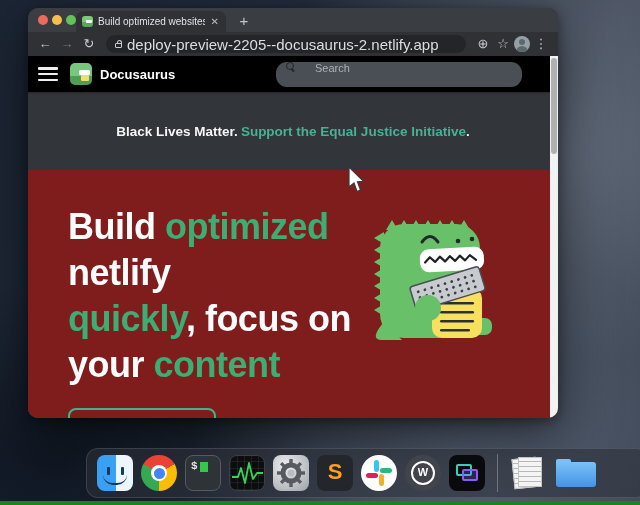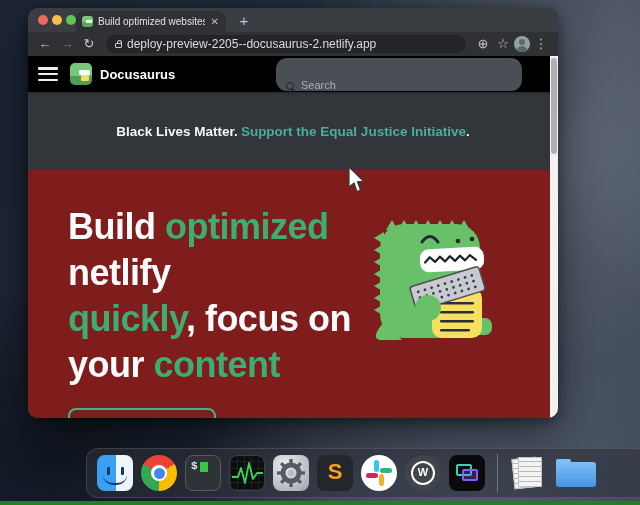--- a/index.html
+++ b/index.html
@@ -38,40 +38,40 @@
   .toolbar { position:relative; height:24px; background:#2f3135; display:flex; align-items:center; padding:0 8px; gap:4px; }
   .nav-ic { width:18px; height:18px; color:#c6c9ce; font-size:13px; text-align:center; line-height:18px; border-radius:50%; }
   .nav-ic.dim { color:#74787e; }
   .omnibox {
     flex:1; height:18px; max-width:360px; background:#232529; border-radius:9px;
     display:flex; align-items:center; gap:5px; padding:0 9px; margin:0 4px;
   }
   .lock-icon { width:7px; height:5px; border:1px solid #c7cace; border-radius:1px; position:relative; margin-top:2px; flex:0 0 auto;}
   .lock-icon::before { content:""; position:absolute; left:1px; top:-4px; width:3px; height:3px;
     border:1px solid #c7cace; border-bottom:none; border-radius:3px 3px 0 0; }
-  .url { font-size:12px; color:#dadce0; white-space:nowrap; overflow:hidden; }
+  .url { font-size:15px; color:#dadce0; white-space:nowrap; overflow:hidden; }
   .tb-right { display:flex; align-items:center; gap:2px; margin-left:auto; }
   .avatar { width:16px; height:16px; border-radius:50%; background:#93a1a6; position:relative; overflow:hidden; }
   .avatar::before{content:""; position:absolute; left:5px; top:3px; width:6px; height:6px; border-radius:50%; background:#5d686d;}
   .avatar::after{content:""; position:absolute; left:2px; top:10px; width:12px; height:8px; border-radius:6px 6px 0 0; background:#5d686d;}
   
   .content { position:relative; width:100%; height:362px; background:#484c55; }
   .scrollbar { position:absolute; right:0; top:0; width:8px; height:100%; background:#f2f2f2; z-index:30; }
   .scroll-thumb { position:absolute; left:1px; top:2px; width:6px; height:96px; border-radius:3px; background:#b0b0b0; }
   .navbar { position:relative; height:36px; background:#000000; display:flex; align-items:center; padding:0 36px 0 10px;
     box-shadow:0 1px 2px rgba(0,0,0,.3); }
   .hamburger { width:20px; height:14px; display:flex; flex-direction:column; justify-content:space-between; margin-right:12px; }
   .hamburger span { height:2.5px; background:#eceef0; border-radius:1px; }
   .site-logo { width:22px; height:22px; border-radius:5px; margin-right:8px; position:relative;
     background:linear-gradient(180deg,#77c77c 0 60%, #4f9e55 60%); }
   .site-logo::before { content:""; position:absolute; left:9px; top:7px; width:11px; height:5px; background:#fff; border-radius:1.5px; }
   .site-logo::after { content:""; position:absolute; left:11px; top:12px; width:8px; height:6px; background:#f2df67; border-radius:1px; }
   .brand { font-size:13px; font-weight:bold; color:#fff; }
-  .search-box { margin-left:auto; width:246px; height:33px; background:#4a4f55; border-radius:11px;
-    display:flex; align-items:flex-end; padding:0 10px; gap:6px; }
+  .search-box { margin-left:auto; width:246px; height:25px; background:#4a4f55; border-radius:11px;
+    display:flex; align-items:flex-start; padding:0 10px; gap:20px; }
   .mag { width:9px; height:9px; position:relative; flex:0 0 auto; }
   .mag::before { content:""; position:absolute; left:0; top:0; width:6px; height:6px; border:1.5px solid #23262a; border-radius:50%; }
   .mag::after { content:""; position:absolute; left:6px; top:6px; width:4px; height:1.5px; background:#23262a; transform:rotate(45deg); transform-origin:0 0; }
   .search-input { background:transparent; border:none; outline:none; font-size:11px; color:#dfe2e6; width:100%;
     font-family:"Liberation Sans",sans-serif; }
   .search-input::placeholder { color:#a9b0b5; }
   .announce { height:78px; background:#32353a; display:flex; align-items:center; justify-content:center;
     font-size:13.5px; font-weight:bold; color:#f5f6f7; }
   .announce .lnk { color:var(--link, #46b295); margin-left:3px; }
   .hero { position:relative; height:248px; background:#7f1d1d; padding:34px 0 0 40px; }

